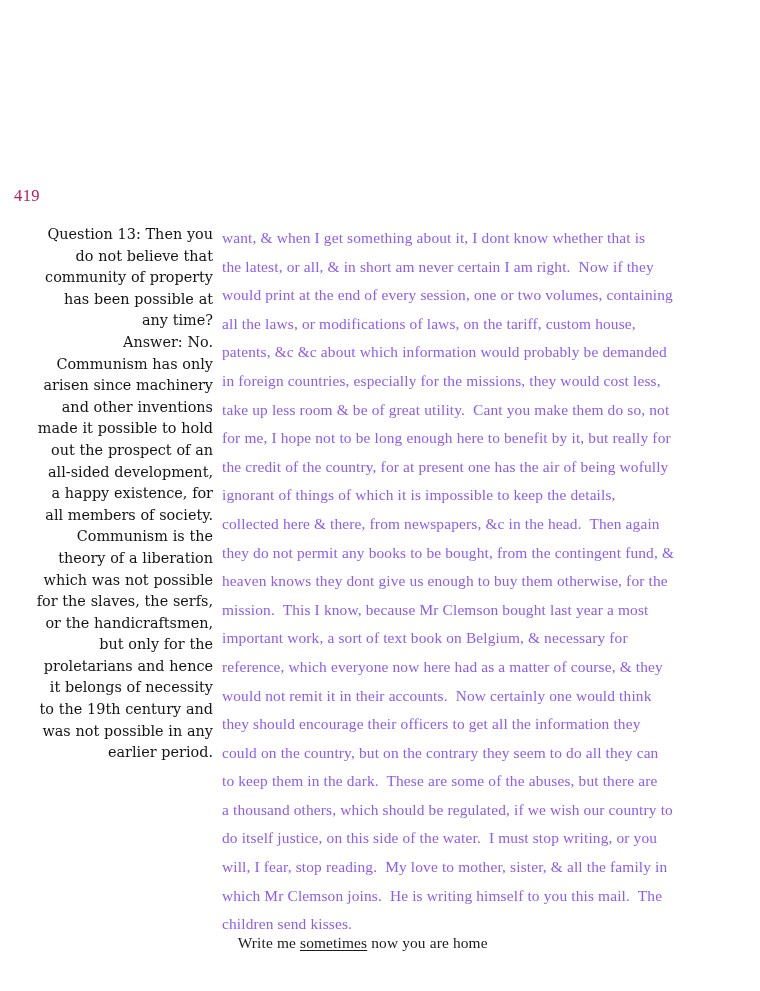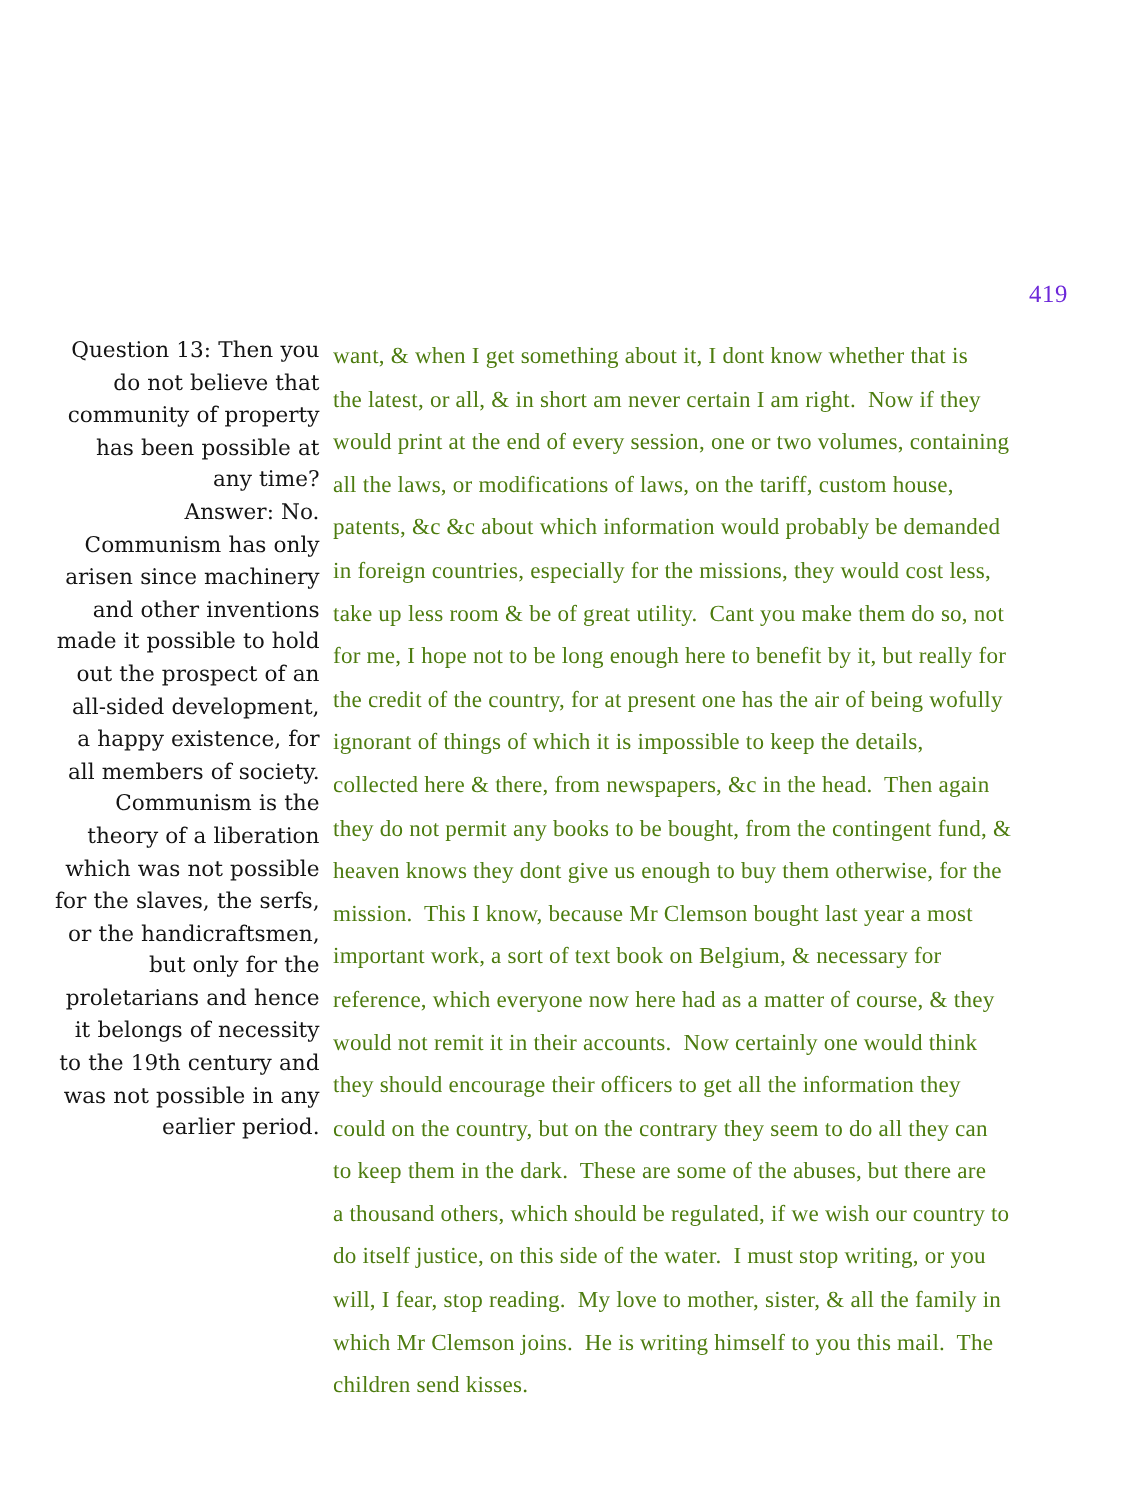--- a/index.html
+++ b/index.html
@@ -23,28 +23,27 @@
     left: 0;
     top: 0;
     width: 760px;
     height: 991px;
     background: #ffffff;
   }
 
   
   .page-number {
     position: absolute;
-    left: 0;
+    left: 14px;
     top: 186px;
     width: 712px;
-    text-align: right;
     font-family: "Liberation Serif", "DejaVu Serif", serif;
     font-size: 16.5px;
     letter-spacing: 0.4px;
-    color: #6d28d9;
+    color: #be185d;
   }
 
   
   .sidenote {
     position: absolute;
     left: 35px;
     top: 224px;
     width: 178px;
     font-family: "DejaVu Serif", "Liberation Serif", serif;
     font-size: 14.4px;
@@ -62,21 +61,21 @@
 
   
   .letter-body {
     position: absolute;
     left: 222px;
     top: 224px;
     width: 492px;
     font-family: "Liberation Serif", "DejaVu Serif", serif;
     font-size: 15.4px;
     line-height: 28.6px;
-    color: #4d7c0f;
+    color: #8b5cf6;
     text-align: left;
     letter-spacing: 0.15px;
     white-space: pre-wrap;
   }
   .letter-line {
     display: block;
     white-space: pre;
   }
 
   
@@ -128,14 +127,17 @@
   <div class="page-number">419</div>
 
   <div class="sidenote">
     <p class="question">Question 13: Then you do not believe that community of property has been possible at any time?</p>
     <p class="answer">Answer: No. Communism has only arisen since machinery and other inventions made it possible to hold out the prospect of an all-sided development, a happy existence, for all members of society. Communism is the theory of a liberation which was not possible for the slaves, the serfs, or the handicraftsmen, but only for the proletarians and hence it belongs of necessity to the 19th century and was not possible in any earlier period.</p>
   </div>
 
   <div class="letter-body"><span class="letter-line">want, &amp; when I get something about it, I dont know whether that is</span><span class="letter-line">the latest, or all, &amp; in short am never certain I am right.  Now if they</span><span class="letter-line">would print at the end of every session, one or two volumes, containing</span><span class="letter-line">all the laws, or modifications of laws, on the tariff, custom house,</span><span class="letter-line">patents, &amp;c &amp;c about which information would probably be demanded</span><span class="letter-line">in foreign countries, especially for the missions, they would cost less,</span><span class="letter-line">take up less room &amp; be of great utility.  Cant you make them do so, not</span><span class="letter-line">for me, I hope not to be long enough here to benefit by it, but really for</span><span class="letter-line">the credit of the country, for at present one has the air of being wofully</span><span class="letter-line">ignorant of things of which it is impossible to keep the details,</span><span class="letter-line">collected here &amp; there, from newspapers, &amp;c in the head.  Then again</span><span class="letter-line">they do not permit any books to be bought, from the contingent fund, &amp;</span><span class="letter-line">heaven knows they dont give us enough to buy them otherwise, for the</span><span class="letter-line">mission.  This I know, because Mr Clemson bought last year a most</span><span class="letter-line">important work, a sort of text book on Belgium, &amp; necessary for</span><span class="letter-line">reference, which everyone now here had as a matter of course, &amp; they</span><span class="letter-line">would not remit it in their accounts.  Now certainly one would think</span><span class="letter-line">they should encourage their officers to get all the information they</span><span class="letter-line">could on the country, but on the contrary they seem to do all they can</span><span class="letter-line">to keep them in the dark.  These are some of the abuses, but there are</span><span class="letter-line">a thousand others, which should be regulated, if we wish our country to</span><span class="letter-line">do itself justice, on this side of the water.  I must stop writing, or you</span><span class="letter-line">will, I fear, stop reading.  My love to mother, sister, &amp; all the family in</span><span class="letter-line">which Mr Clemson joins.  He is writing himself to you this mail.  The</span><span class="letter-line">children send kisses.</span></div>
 
 
+  <div class="postscript">
+    <span>Write me </span><span class="emph">sometimes</span><span> now you are home</span>
+  </div>
 
 </div>
 
 </body></html>

